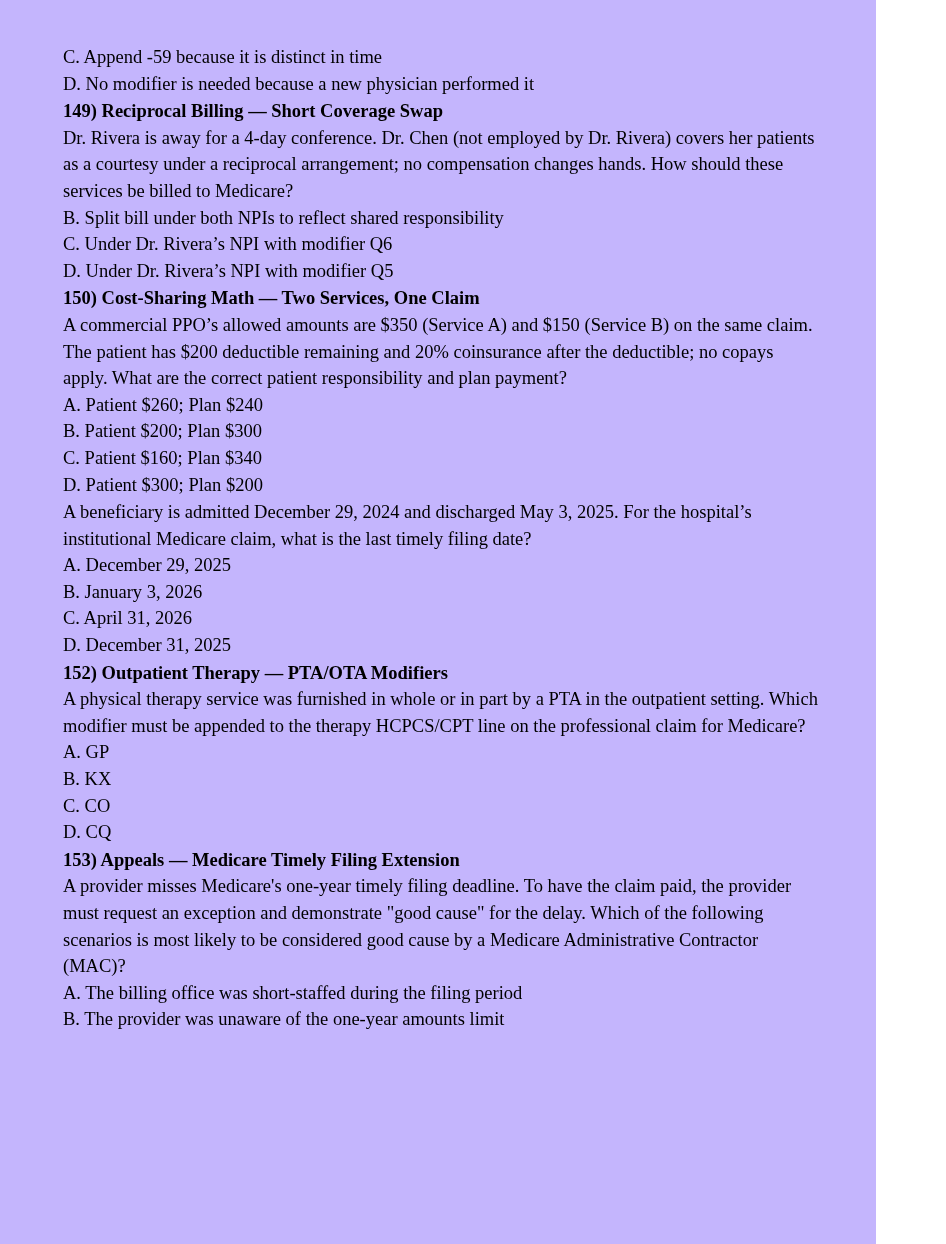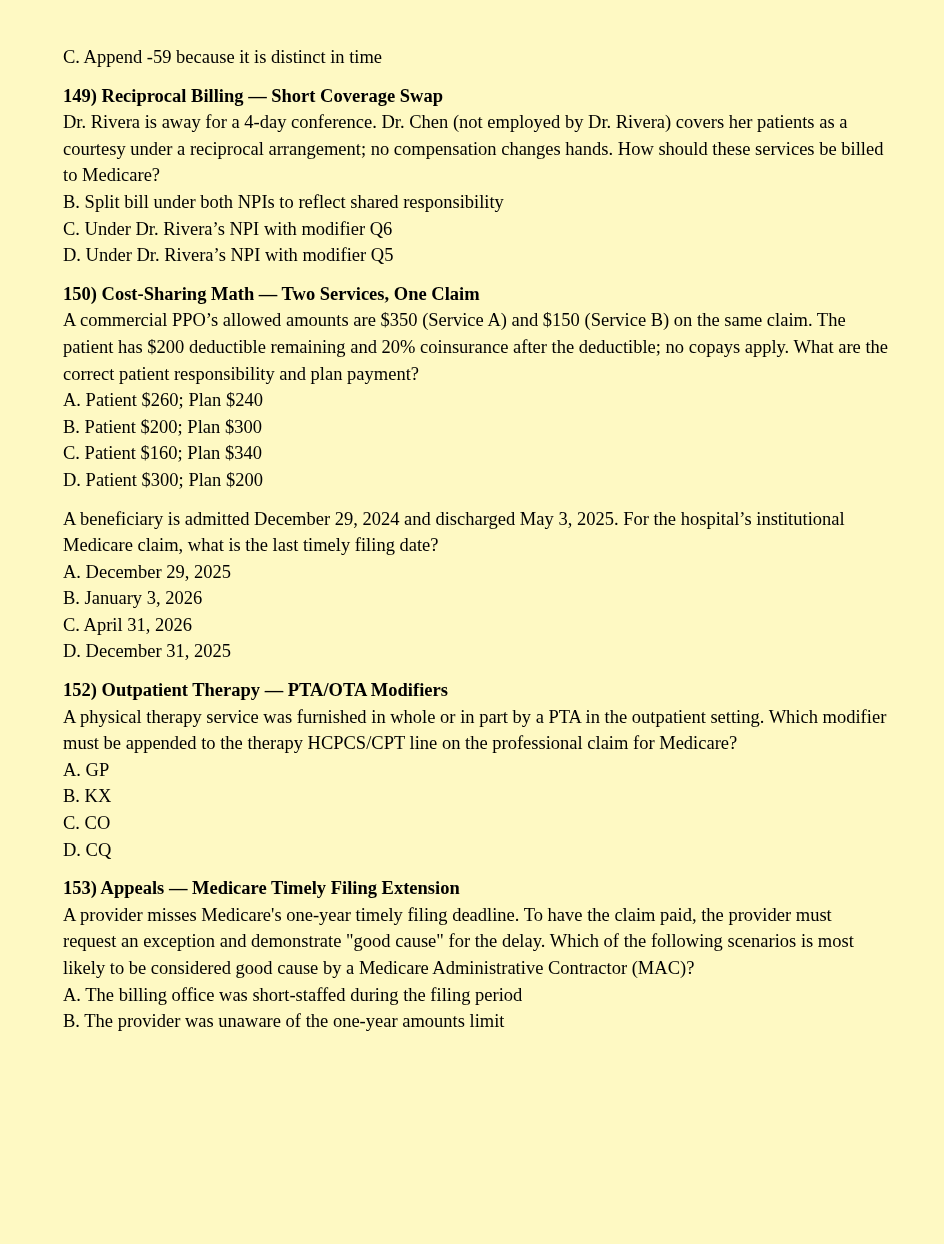--- a/index.html
+++ b/index.html
@@ -2,41 +2,42 @@
 <html><head>
 <meta charset="utf-8">
 <style>
   html, body {
     margin: 0;
     padding: 0;
     background: #ffffff;
   }
   .page {
     position: relative;
-    width: 944px;
+    width: 876px;
     height: 1244px;
     box-sizing: border-box;
-    background: #fef9c3;
+    background: #c4b5fd;
     color: #000000;
     padding: 44px 56px 12px 63px;
     font-family: "Liberation Serif", "DejaVu Serif", serif;
     font-size: 18.5px;
     line-height: 26.6px;
     overflow: hidden;
   }
   .page p { margin: 0; }
-  .question { margin-top: 12px; }
+  .question { margin-top: 1px; }
   .q-heading { font-weight: 700; }
 </style>
 </head>
 <body>
 
 <div class="page">
 
   <p class="q-option">C. Append -59 because it is distinct in time</p>
+  <p class="q-option">D. No modifier is needed because a new physician performed it</p>
 
   <section class="question">
     <p class="q-heading">149) Reciprocal Billing — Short Coverage Swap</p>
     <p class="q-stem">Dr. Rivera is away for a 4-day conference. Dr. Chen (not employed by Dr. Rivera) covers her patients as a courtesy under a reciprocal arrangement; no compensation changes hands. How should these services be billed to Medicare?</p>
     <p class="q-option">B. Split bill under both NPIs to reflect shared responsibility</p>
     <p class="q-option">C. Under Dr. Rivera’s NPI with modifier Q6</p>
     <p class="q-option">D. Under Dr. Rivera’s NPI with modifier Q5</p>
   </section>
 
   <section class="question">

